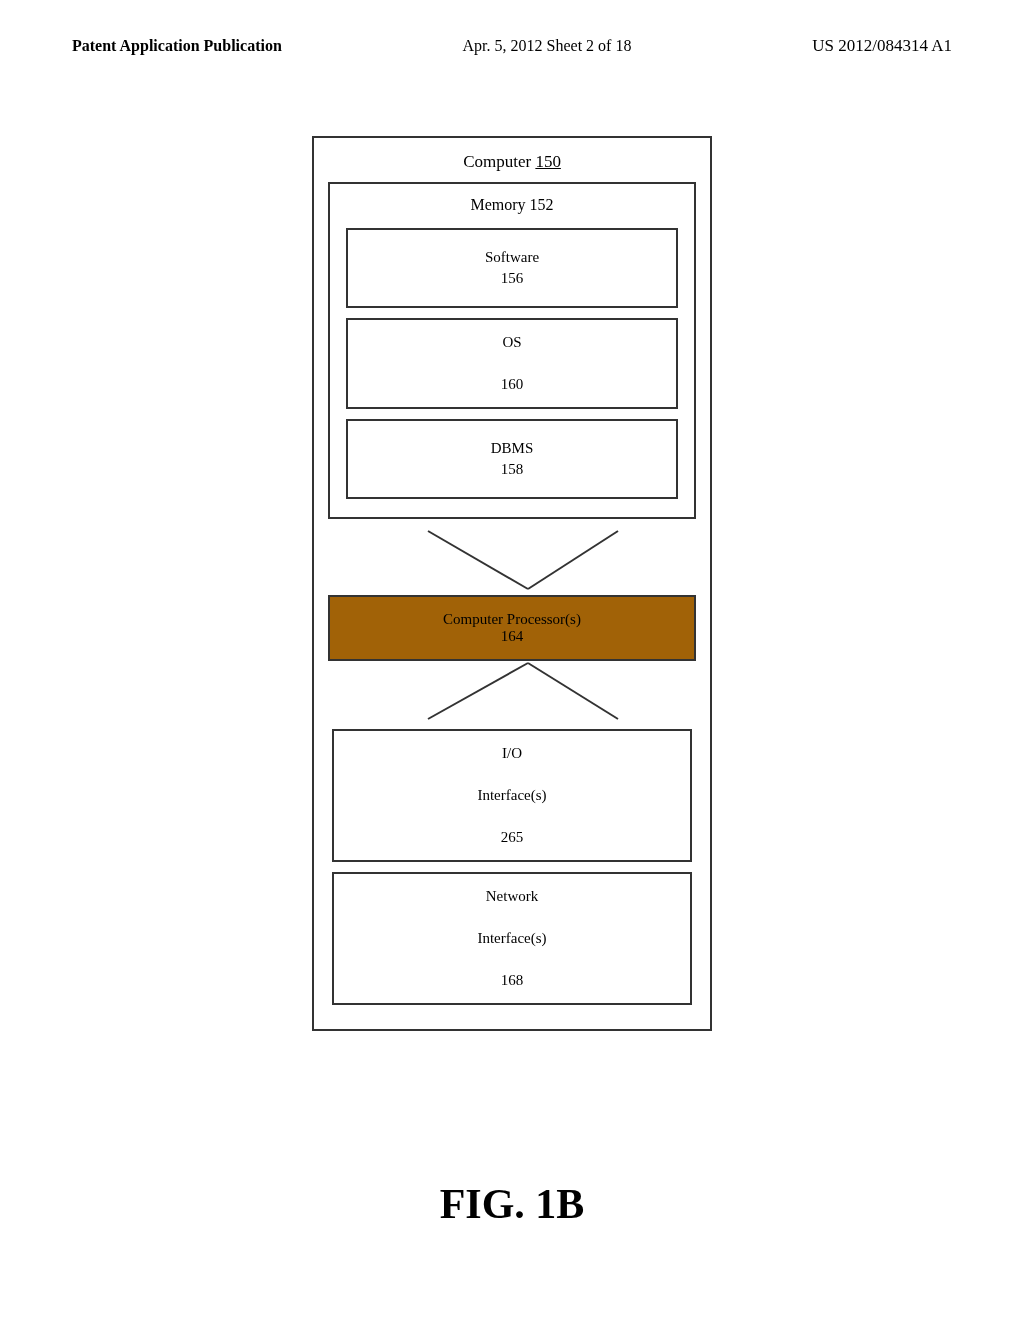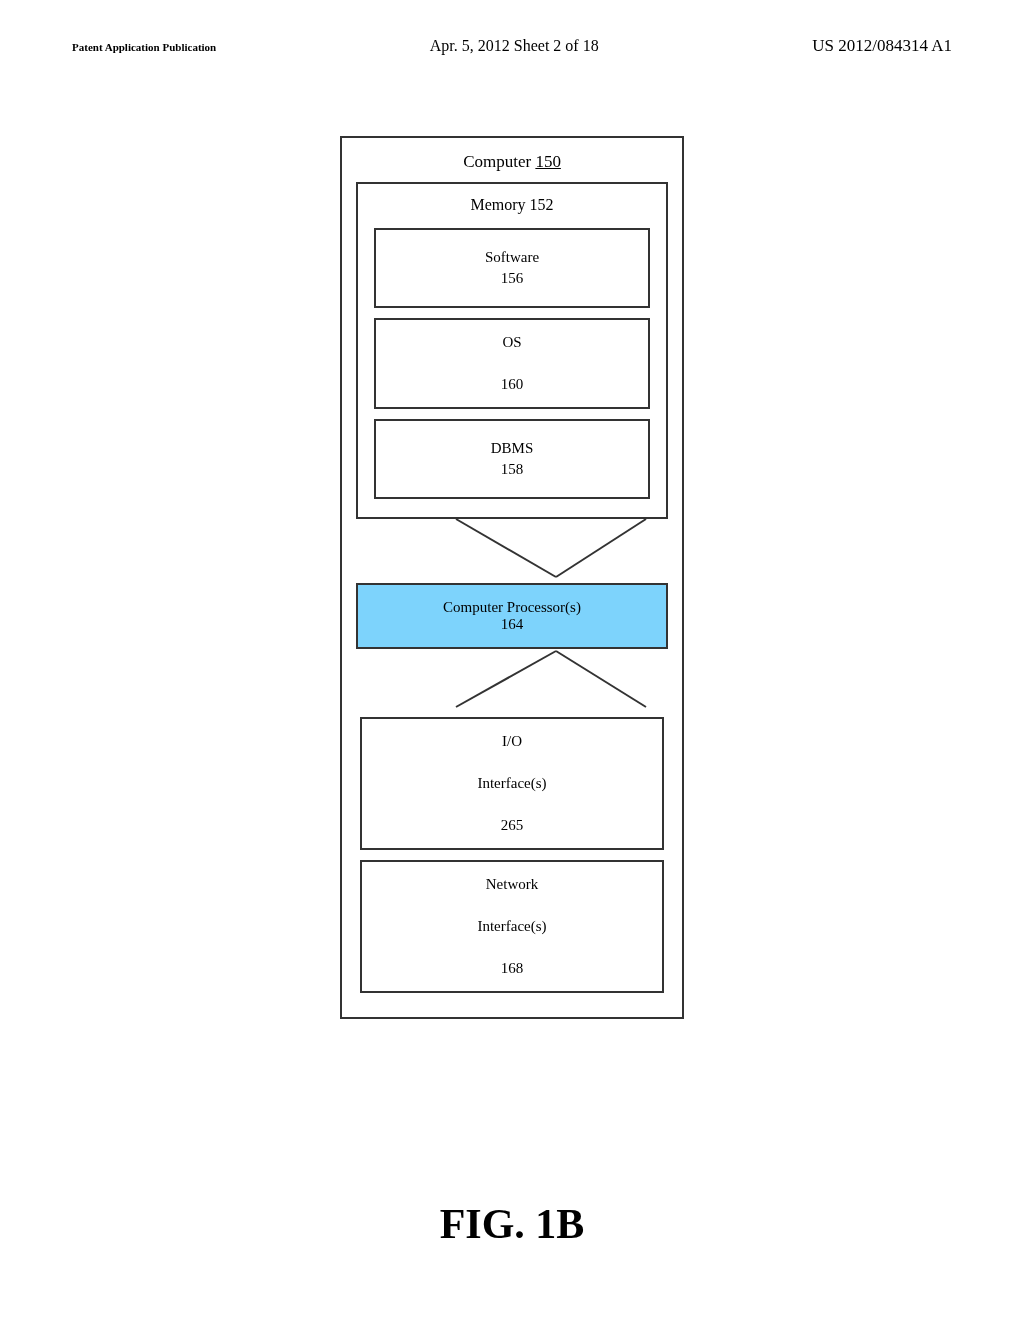--- a/index.html
+++ b/index.html
@@ -17,21 +17,21 @@
     .header {
       display: flex;
       justify-content: space-between;
       align-items: baseline;
       padding: 36px 72px 20px 72px;
       font-size: 15px;
     }
 
     .header-left {
       font-weight: bold;
-      font-size: 11px;
+      font-size: 16px;
     }
 
     .header-center {
       font-size: 16px;
     }
 
     .header-right {
       font-size: 17px;
       text-align: center;
     }
@@ -39,21 +39,21 @@
     
     .diagram-area {
       display: flex;
       justify-content: center;
       align-items: flex-start;
       padding-top: 60px;
     }
 
     .diagram-wrapper {
       position: relative;
-      width: 344px;
+      width: 400px;
     }
 
     
     .computer-box {
       border: 2px solid #333;
       padding: 14px 14px 20px 14px;
       background: #fff;
       position: relative;
     }
 
@@ -65,21 +65,21 @@
 
     .box-title .ref-num {
       text-decoration: underline;
     }
 
     
     .memory-box {
       border: 2px solid #333;
       padding: 12px 12px 14px 12px;
       background: #fff;
-      margin-bottom: 0;
+      margin-bottom: 12px;
     }
 
     .memory-title {
       text-align: center;
       font-size: 16px;
       margin-bottom: 10px;
     }
 
     
     .inner-grid {
@@ -101,30 +101,30 @@
       align-items: center;
       justify-content: center;
     }
 
     
     .processor-box {
       border: 2px solid #333;
       padding: 14px 8px;
       text-align: center;
       font-size: 15px;
-      background: #7dd3fc;
+      background: #a16207;
     }
 
     
     .fig-label {
       text-align: center;
       font-size: 42px;
       font-weight: bold;
       position: absolute;
-      bottom: 72px;
+      bottom: 92px;
       width: 100%;
     }
 
     
     .svg-connector {
       width: 100%;
       overflow: visible;
     }
   </style>
 </head>

